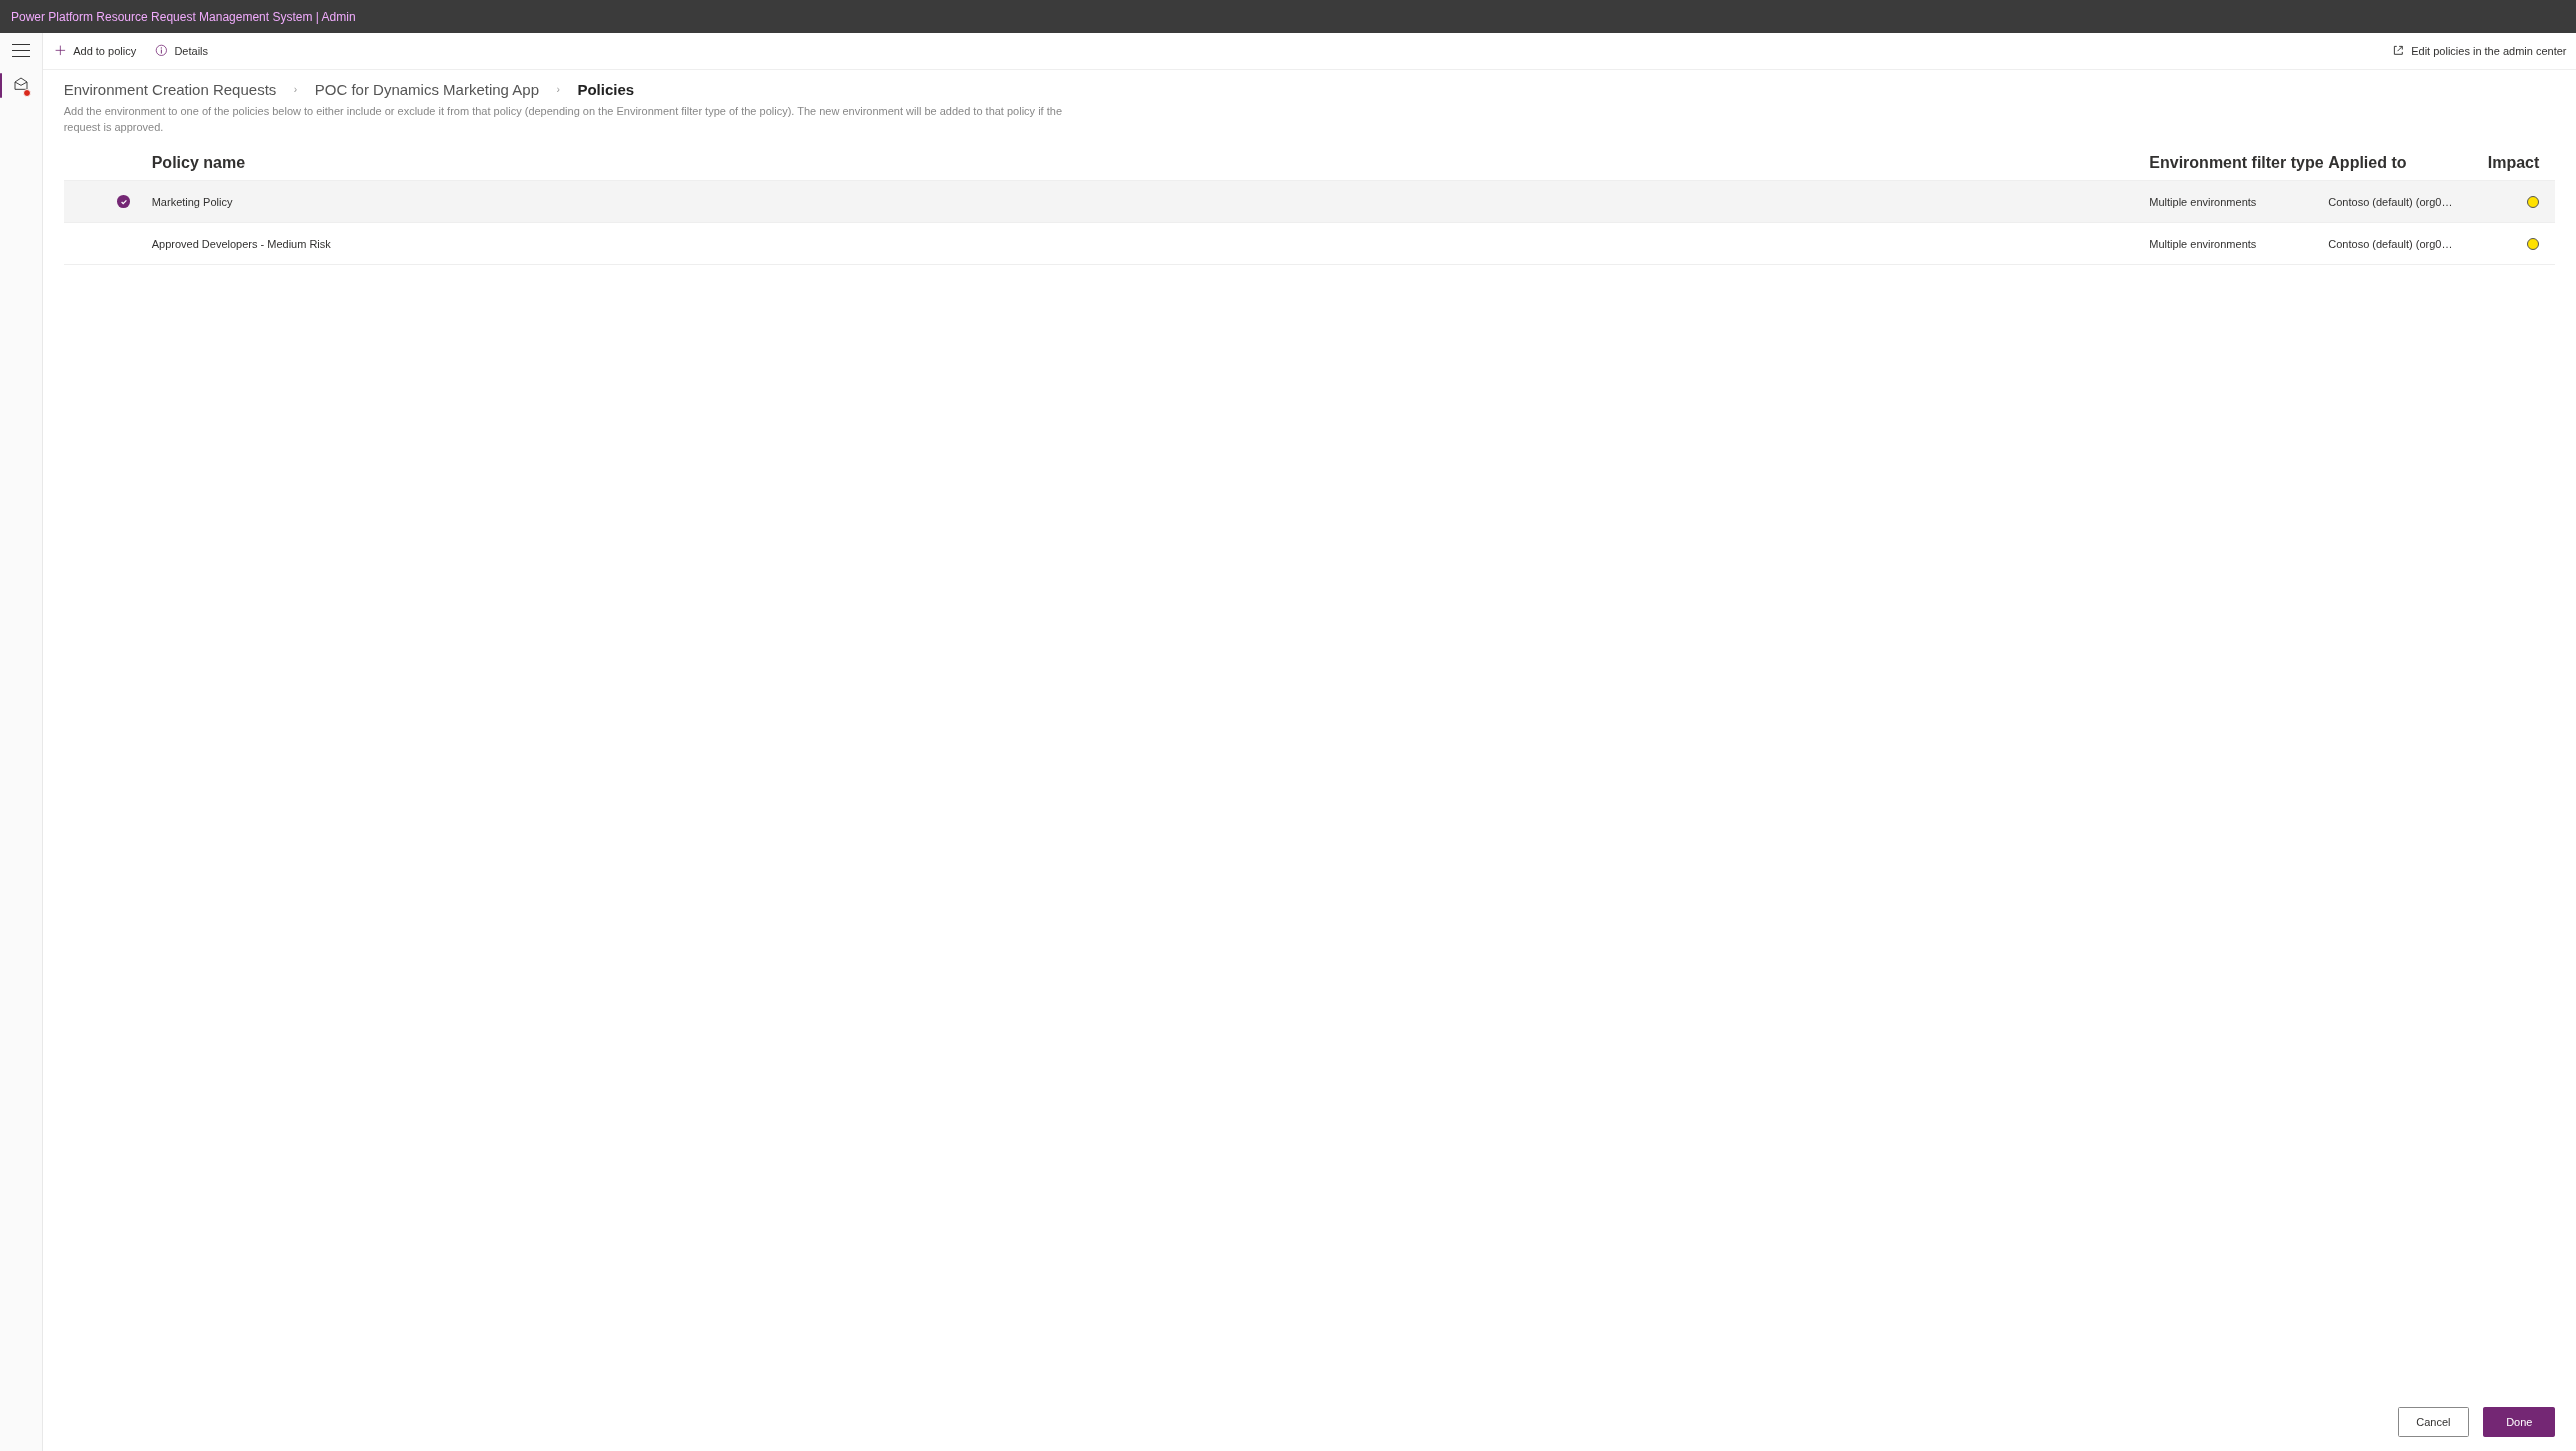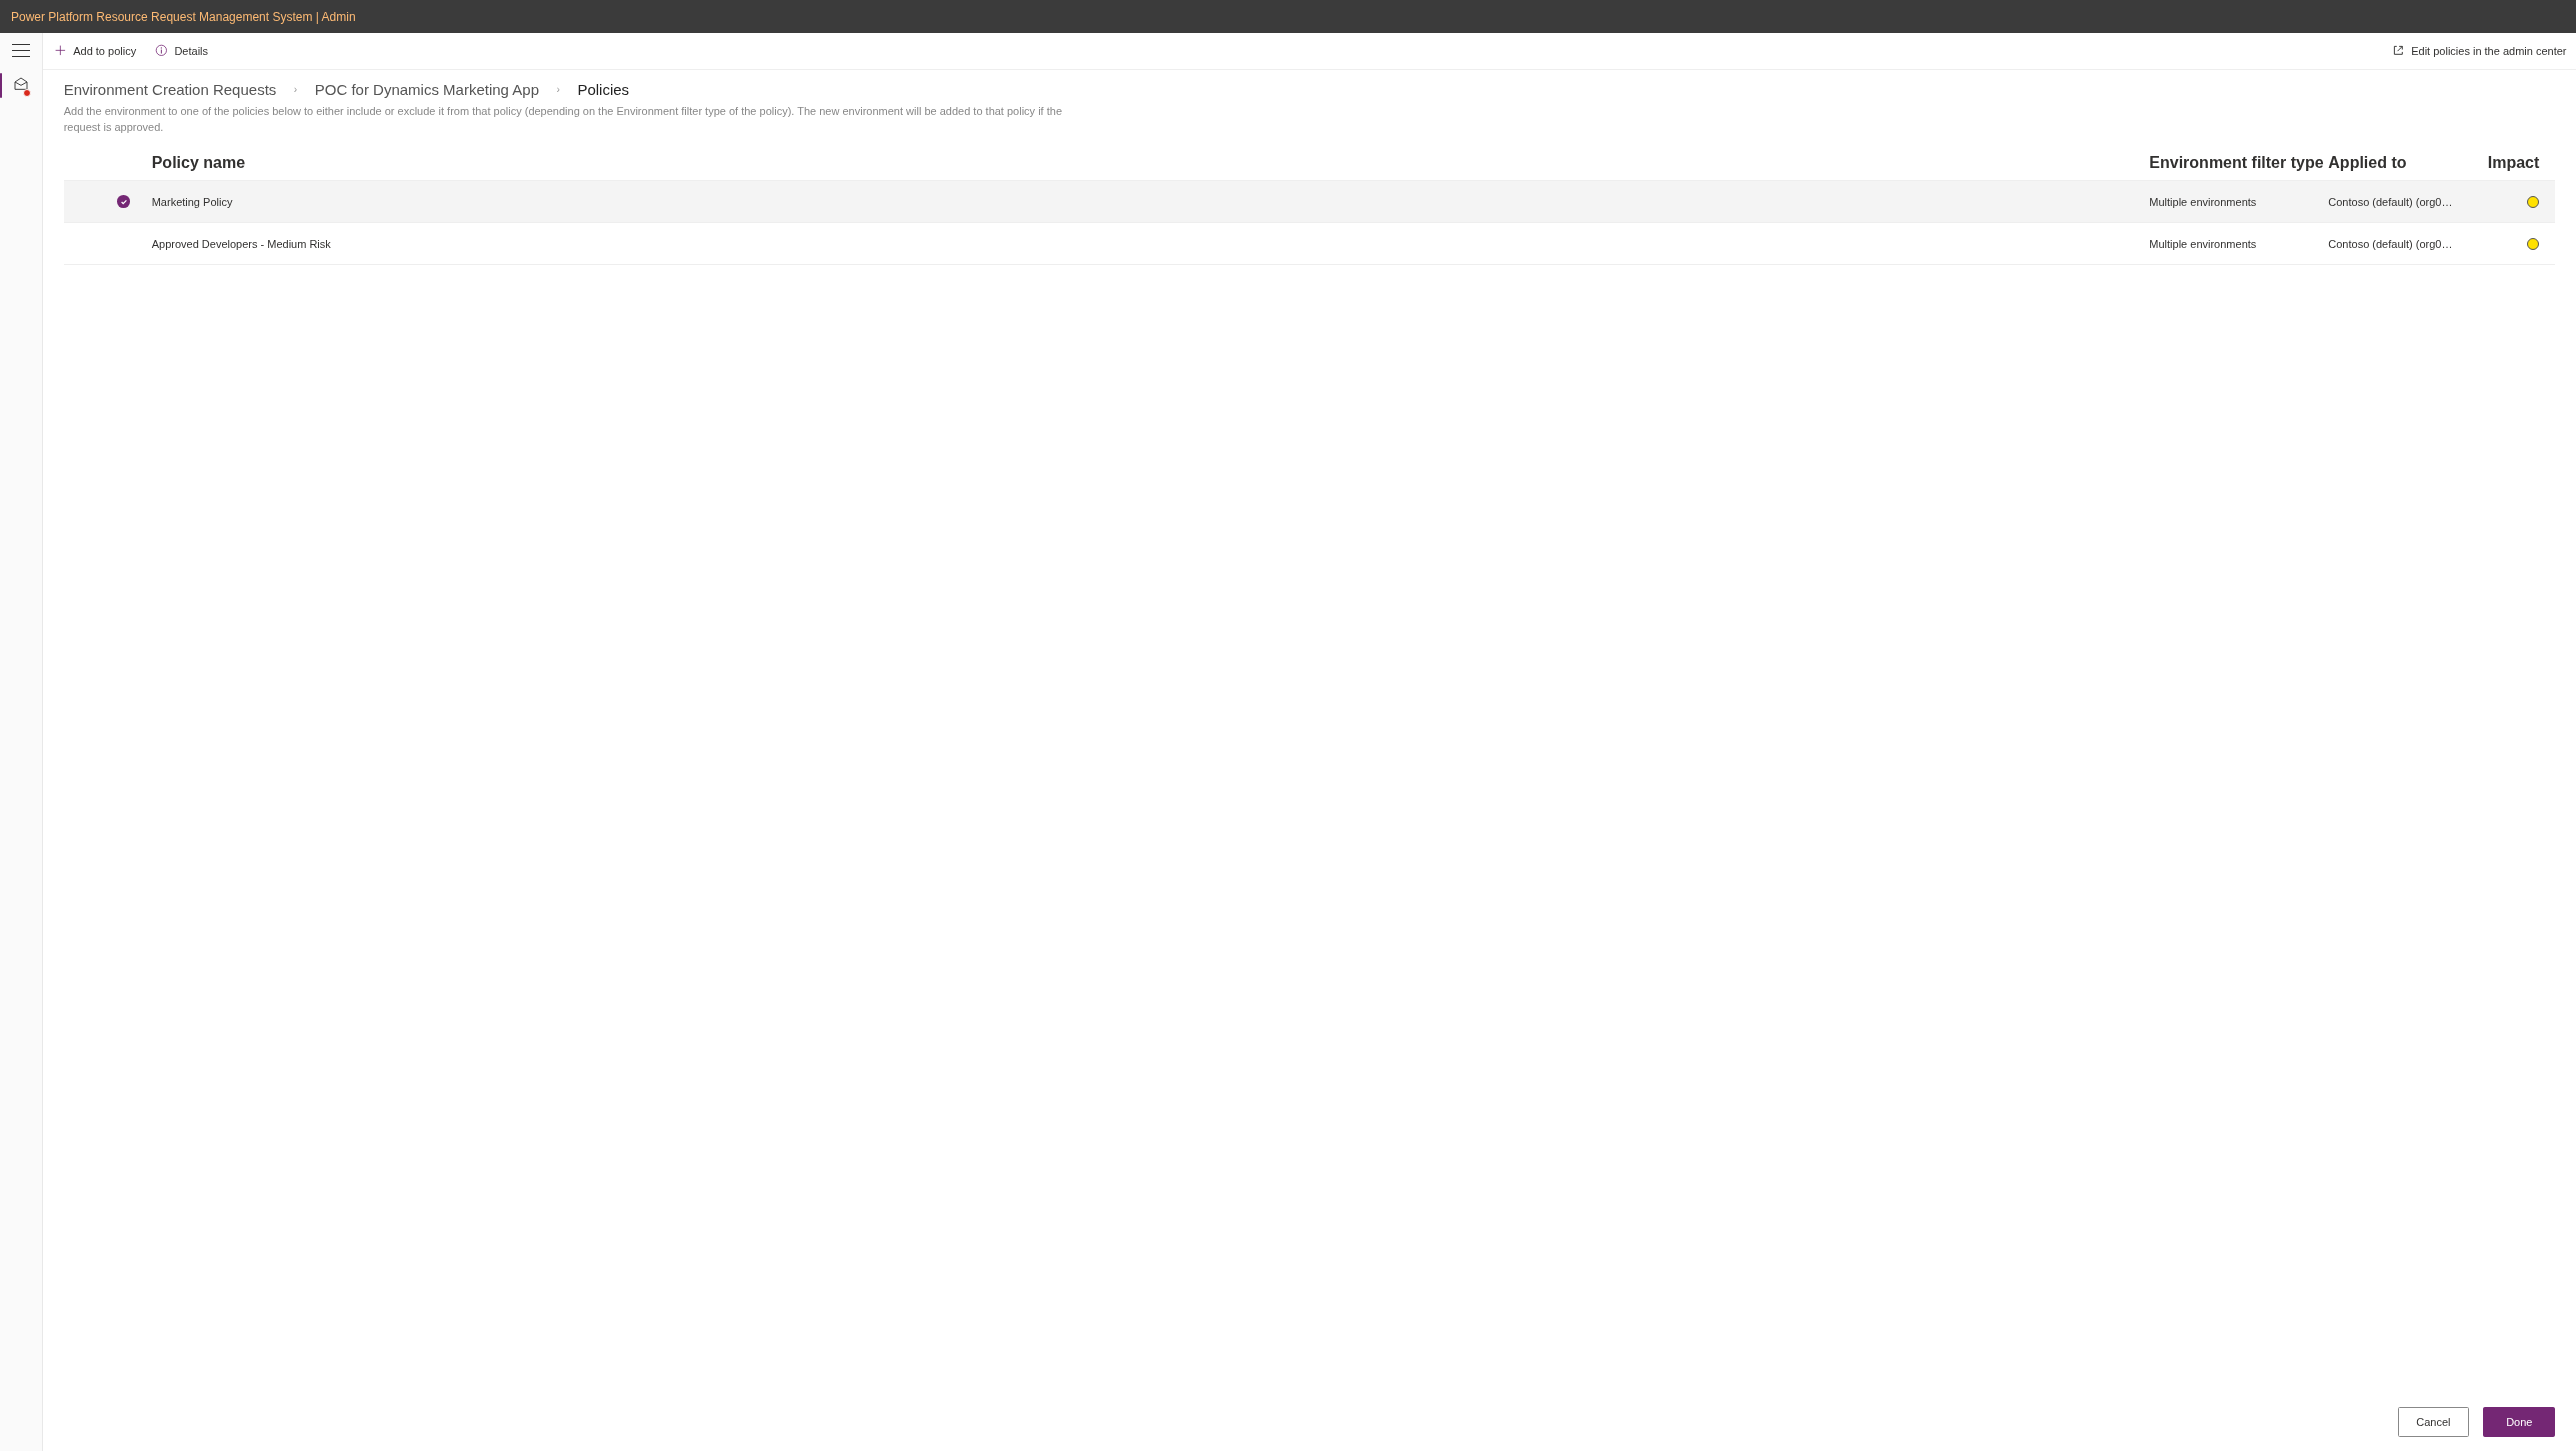--- a/index.html
+++ b/index.html
@@ -10,21 +10,21 @@
     }
     html, body {
       width: 100%;
       height: 100%;
       background: #fff;
       overflow: hidden;
     }
     .app-header {
       height: 33px;
       background: #3b3b3b;
-      color: #fdba74;
+      color: #f0abfc;
       display: flex;
       align-items: center;
       padding: 11px 11px;
       font-size: 12px;
       font-weight: 400;
     }
     .main-shell {
       display: flex;
       height: calc(100% - 33px);
     }
@@ -137,21 +137,21 @@
       display: flex;
       align-items: center;
       gap: 17.5px;
       cursor: pointer;
     }
     .breadcrumb .chev {
       font-size: 10.3px;
       color: #999;
     }
     .breadcrumb .crumb.current {
-      font-weight: 400;
+      font-weight: 700;
       color: #222;
       cursor: default;
     }
     .page-desc {
       color: #888;
       font-size: 11px;
       line-height: 1.4;
       margin-bottom: 11px;
       max-width: 1034px;
     }

